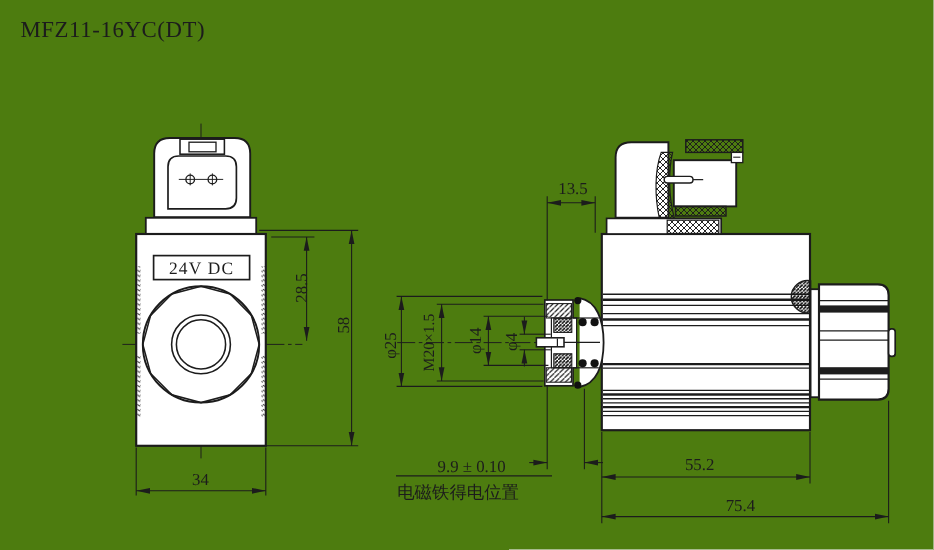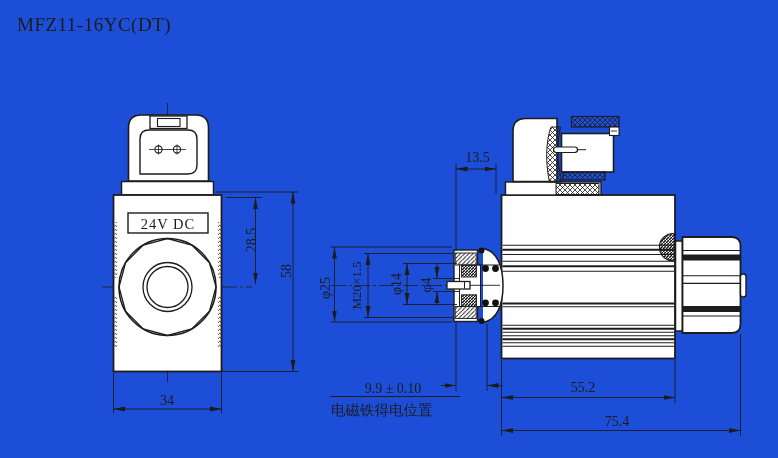--- a/index.html
+++ b/index.html
@@ -1,17 +1,17 @@
 <!DOCTYPE html>
 <html><head>
 <meta charset="utf-8">
 <style>
   html,body{margin:0;padding:0;background:#e8e8e8;}
   .canvas{
-    position:relative;width:778px;height:458px;background:#1d4ed8;
+    position:relative;width:778px;height:458px;background:#4d7c0f;
     font-family:"Liberation Serif","DejaVu Serif",serif;overflow:hidden;
   }
   svg{position:absolute;left:0;top:0;}
   svg text{fill:#1c1c1c;}
   .dimtxt{font-size:14px;}
   .dimtxt-sm{font-size:13px;}
   .platetxt{font-size:14.5px;letter-spacing:1px;}
   .notetxt{font-size:14.5px;}
   .titletxt{font-size:19px;letter-spacing:.5px;}
 </style>

